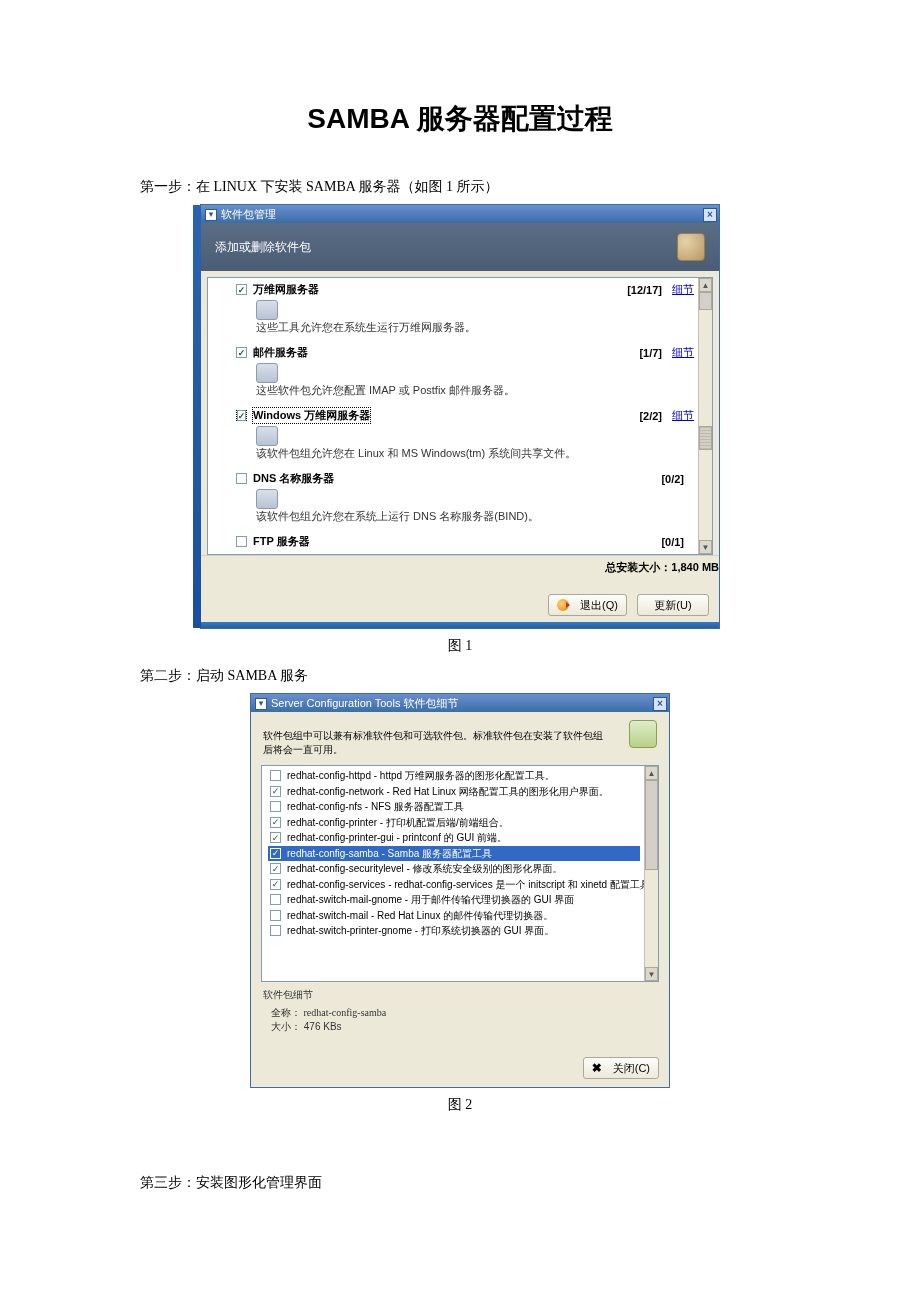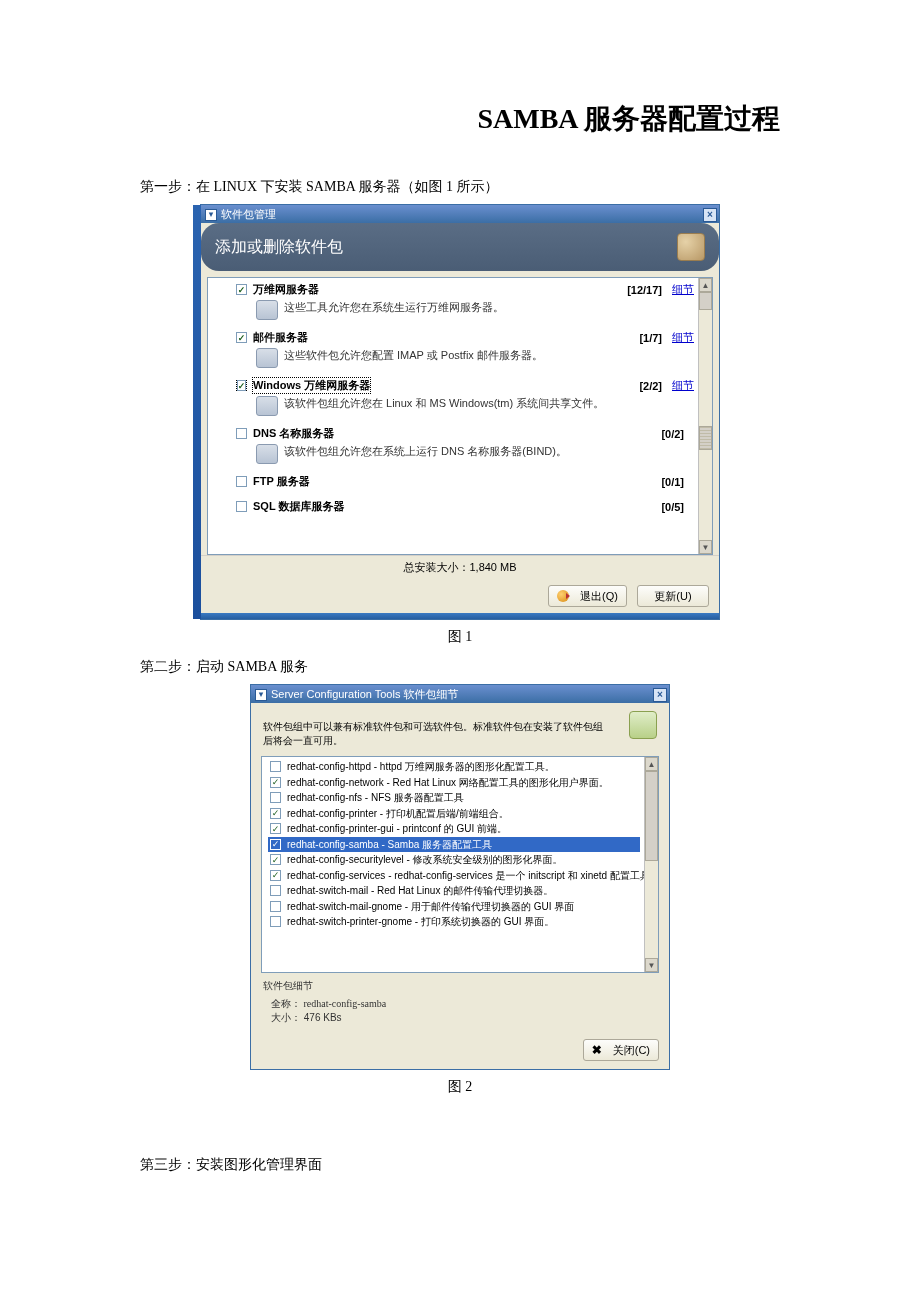--- a/index.html
+++ b/index.html
@@ -5,22 +5,22 @@
   * { box-sizing: border-box; }
   body {
     margin: 0;
     background: #fff;
     font-family: "SimSun", "宋体", serif;
     width: 920px;
     padding: 100px 140px 60px 140px;
     color: #000;
   }
   h1 {
-    text-align: right;
-    font-family: Liberation Serif, serif;
+    text-align: center;
+    font-family: Liberation Sans, sans-serif;
     font-weight: 700;
     font-size: 28px;
     margin: 0 0 40px 0;
   }
   .step {
     font-size: 14px;
     margin: 12px 0 8px 0;
   }
   .fig-caption {
     text-align: center;
@@ -64,22 +64,22 @@
     color: #2a5a96;
     display: flex; align-items: center; justify-content: center;
     font-size: 10px; font-weight: bold;
     line-height: 1;
   }
   .banner {
     background: linear-gradient(#5a6d85 0%, #4a5d75 100%);
     color: #fff;
     padding: 10px 14px;
     font-family: Liberation Sans, sans-serif;
-    font-size: 16px;
-    display: flex; align-items: center; border-radius: 18px;
+    font-size: 12px;
+    display: flex; align-items: center;
   }
   .banner-icon {
     margin-left: auto;
     width: 28px; height: 28px;
     border-radius: 4px;
     background: radial-gradient(circle at 30% 30%, #e6d2a8, #b89866);
     border: 1px solid #9a7d4f;
   }
   .pkglist {
     background: #fff;
@@ -123,43 +123,43 @@
     flex-shrink: 0;
   }
   .chk.sel {
     width: 11px; height: 11px;
     border: 1px dotted #000;
     padding: 1px;
   }
   .chk.sel .chk-inner { width:11px; height:11px; border:1px solid #7f9db9; display:flex; align-items:center; justify-content:center; font-size:9px; color:#1a5c1a; }
   .counter { margin-left: auto; margin-right: 10px; }
   .detail-link { color: #0000cd; text-decoration: underline; font-weight: normal; }
-  .pkg-desc { display: flex; align-items: flex-start; padding-left: 20px; margin-top: 3px; color: #333; }
+  .pkg-desc { display: flex; align-items: flex-start; padding-left: 20px; margin-top: 3px; color: #333; flex-direction: column; }
   .pkg-icon {
     width: 22px; height: 20px;
     margin-right: 6px; flex-shrink: 0;
     background: linear-gradient(#d8dfe8,#b8c4d4);
     border: 1px solid #8a9ab0; border-radius: 3px;
   }
   .sizebar {
-    font-size: 11px; text-align: center;
-    padding: 4px 0; border-top: 1px solid #d4d0c8;
+    font-size: 11px; text-align: right;
+    padding: 4px 0; border-top: 1px solid #d4d0c8; font-weight: bold;
   }
   .win1-footer {
     display: flex; justify-content: flex-end; gap: 10px;
     padding: 6px 10px;
     background: #ece9d8;
   }
   .gbtn {
     min-width: 72px; height: 22px;
     background: linear-gradient(#fdfdfb,#ece9d8);
     border: 1px solid #aca899; border-radius: 3px;
     font-size: 11px;
     display: flex; align-items: center; justify-content: center;
-    gap: 11px; padding: 0 8px;
+    gap: 11px; padding: 0 8px; margin-top: 9px;
   }
   .exit-ico {
     width:12px; height:12px; border-radius:50%;
     background: radial-gradient(circle at 35% 35%, #ffd070, #d88a10);
     position: relative;
   }
   .exit-ico::after{
     content:''; position:absolute; right:-1px; top:3px;
     border-left:4px solid #b33; border-top:3px solid transparent; border-bottom:3px solid transparent;
   }
@@ -368,25 +368,25 @@
         <div class="w2-row">
           <span class="chk">✓</span>
           <span>redhat-config-securitylevel - 修改系统安全级别的图形化界面。</span>
         </div>
         <div class="w2-row">
           <span class="chk">✓</span>
           <span>redhat-config-services - redhat-config-services 是一个 initscript 和 xinetd 配置工具。</span>
         </div>
         <div class="w2-row">
           <span class="chk"></span>
+          <span>redhat-switch-mail-gnome - 用于邮件传输代理切换器的 GUI 界面</span>
+        </div>
+        <div class="w2-row">
+          <span class="chk"></span>
           <span>redhat-switch-mail - Red Hat Linux 的邮件传输代理切换器。</span>
-        </div>
-        <div class="w2-row">
-          <span class="chk"></span>
-          <span>redhat-switch-mail-gnome - 用于邮件传输代理切换器的 GUI 界面</span>
         </div>
         <div class="w2-row">
           <span class="chk"></span>
           <span>redhat-switch-printer-gnome - 打印系统切换器的 GUI 界面。</span>
         </div>
       </div>
     <div class="sb2">
       <div class="sb-btn">▲</div>
       <div class="sb2-track">
         <div class="sb2-thumb"></div>

